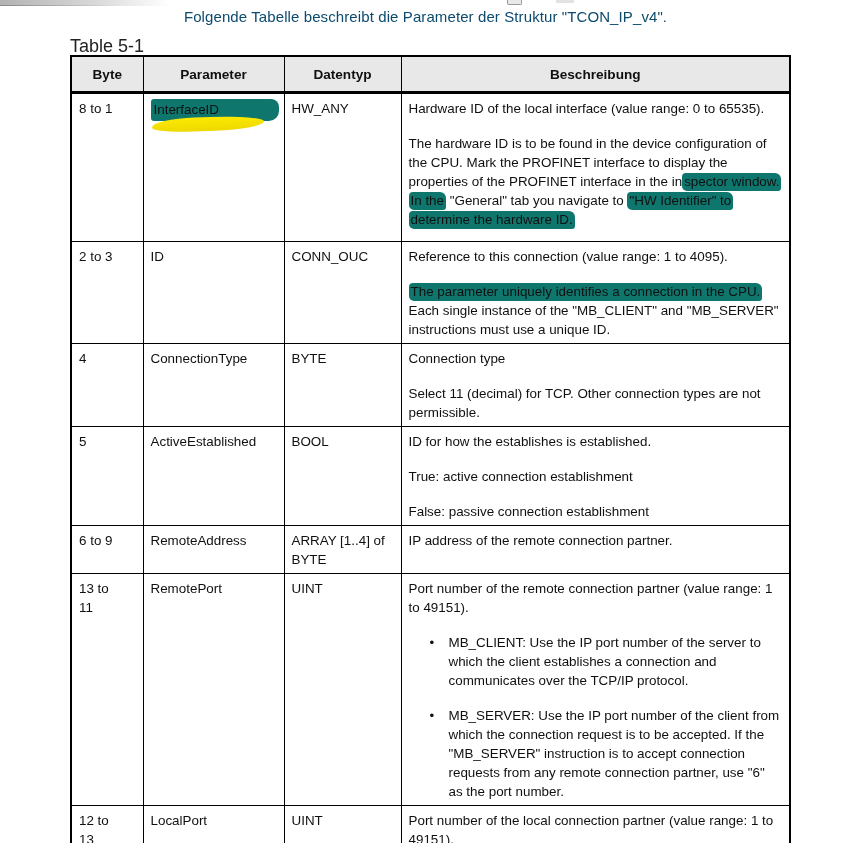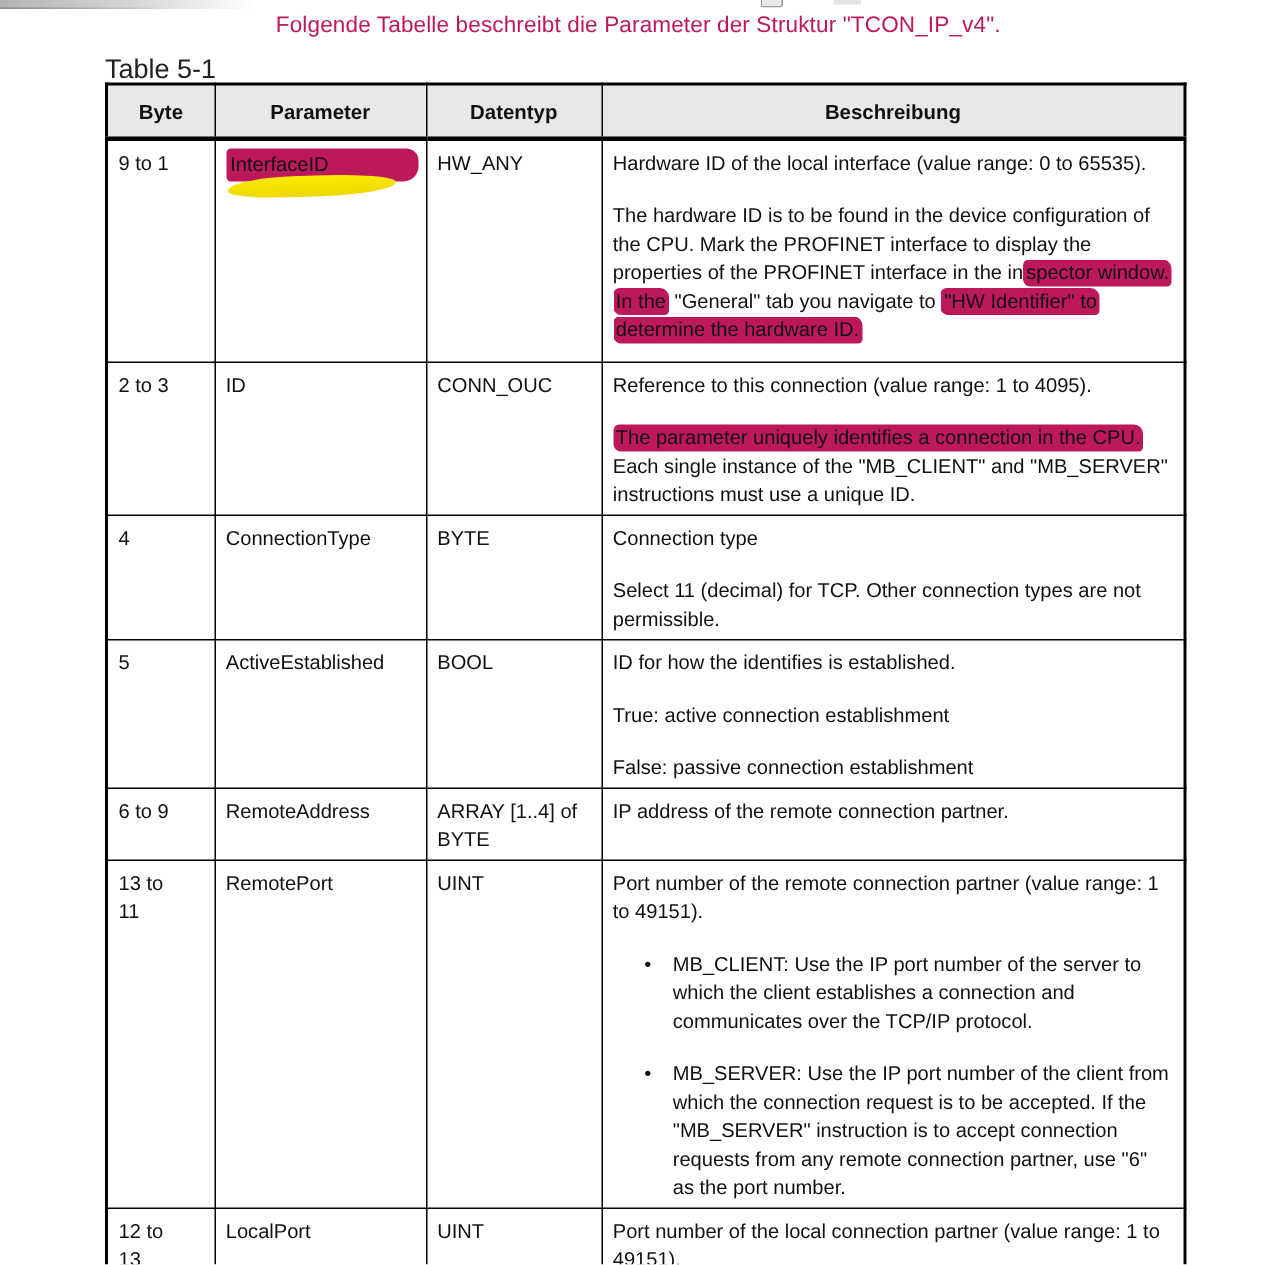--- a/index.html
+++ b/index.html
@@ -23,21 +23,21 @@
     background:#e9e9e9; border:1px solid #9a9a9a; border-top:none;
     border-radius:0 0 2px 2px; box-sizing:border-box;
   }
   .artifact-smudge {
     position:absolute; left:556px; top:0; width:18px; height:3px;
     background:#d9d9d9; opacity:.75;
   }
 
   .doc-title {
     position:absolute; top:8px; left:0; width:100%;
-    text-align:center; font-size:15px; color:#be185d; letter-spacing:.1px;
+    text-align:center; font-size:15px; color:#0c4a6e; letter-spacing:.1px;
   }
   .table-label {
     position:absolute; top:36px; left:70px; font-size:18px; color:#222;
   }
 
   table.params {
     position:absolute; top:55px; left:70px; width:719px;
     border-collapse:collapse; table-layout:fixed;
     border:2px solid #000;
     font-size:13.4px; line-height:19px; color:#101010;
@@ -65,21 +65,21 @@
 
   .c-desc > div + div { margin-top:16px; }
 
   .bullet { position:relative; padding-left:40px; }
   .bullet > .marker { position:absolute; left:21px; top:0; }
   .dash { position:relative; padding-left:64px; }
   .dash > .marker { position:absolute; left:49px; top:-1px; color:#7a7a85; }
 
   
   .hl {
-    background:#be185d;
+    background:#0f766e;
     padding:1px 2px 2px 2px;
     border-radius:4px 6px 3px 5px;
     box-decoration-break:clone; -webkit-box-decoration-break:clone;
   }
   .hl-param {
     display:inline-block;
     padding:1px 60px 2px 3px;
     border-radius:3px 8px 10px 3px;
   }
   .blob {
@@ -111,21 +111,21 @@
     <thead>
       <tr>
         <th>Byte</th>
         <th>Parameter</th>
         <th>Datentyp</th>
         <th>Beschreibung</th>
       </tr>
     </thead>
     <tbody>
         <tr>
-          <td class="c-byte">9 to 1</td>
+          <td class="c-byte">8 to 1</td>
           <td class="c-param"><span class="blob"></span><span class="hl hl-param">InterfaceID</span></td>
           <td class="c-type">HW_ANY</td>
           <td class="c-desc">
             <div class="para"><span>Hardware ID of the local interface (value range: 0 to 65535).</span></div>
             <div class="para"><span>The hardware ID is to be found in the device configuration of the CPU. Mark the PROFINET interface to display the properties of the PROFINET interface in the in</span><span class="hl">spector window. In the</span><span> "General" tab you navigate to </span><span class="hl">"HW Identifier" to determine the hardware ID.</span></div>
           </td>
         </tr>
         <tr>
           <td class="c-byte">2 to 3</td>
           <td class="c-param"><span>ID</span></td>
@@ -142,21 +142,21 @@
           <td class="c-desc">
             <div class="para"><span>Connection type</span></div>
             <div class="para"><span>Select 11 (decimal) for TCP. Other connection types are not permissible.</span></div>
           </td>
         </tr>
         <tr>
           <td class="c-byte">5</td>
           <td class="c-param"><span>ActiveEstablished</span></td>
           <td class="c-type">BOOL</td>
           <td class="c-desc">
-            <div class="para"><span>ID for how the identifies is established.</span></div>
+            <div class="para"><span>ID for how the establishes is established.</span></div>
             <div class="para"><span>True: active connection establishment</span></div>
             <div class="para"><span>False: passive connection establishment</span></div>
           </td>
         </tr>
         <tr>
           <td class="c-byte">6 to 9</td>
           <td class="c-param"><span>RemoteAddress</span></td>
           <td class="c-type">ARRAY [1..4] of BYTE</td>
           <td class="c-desc">
             <div class="para"><span>IP address of the remote connection partner.</span></div>

